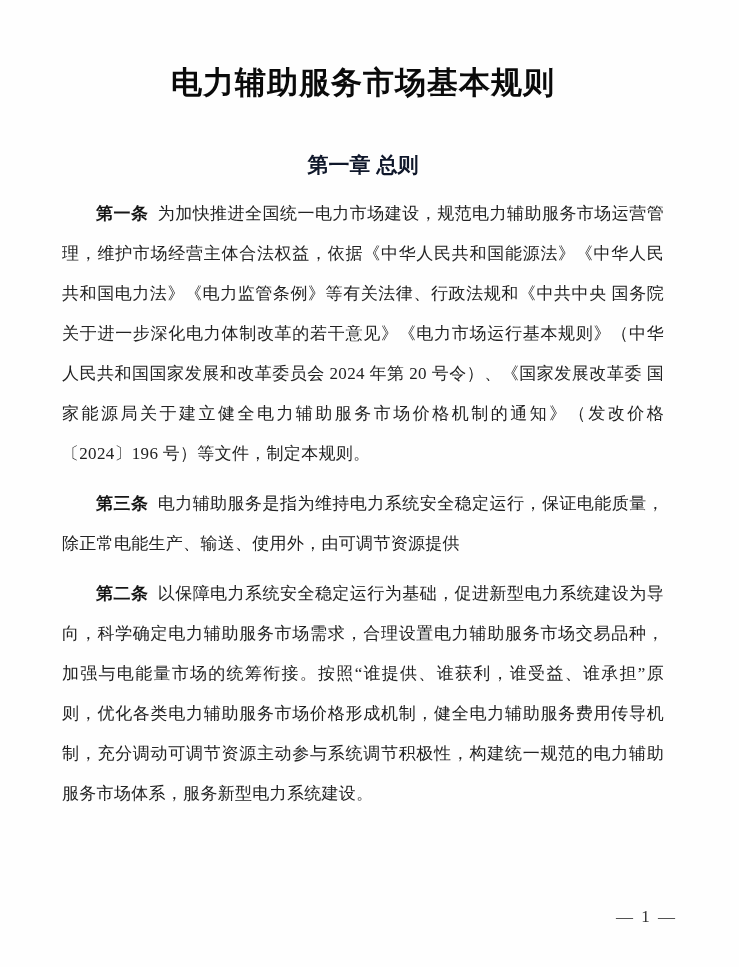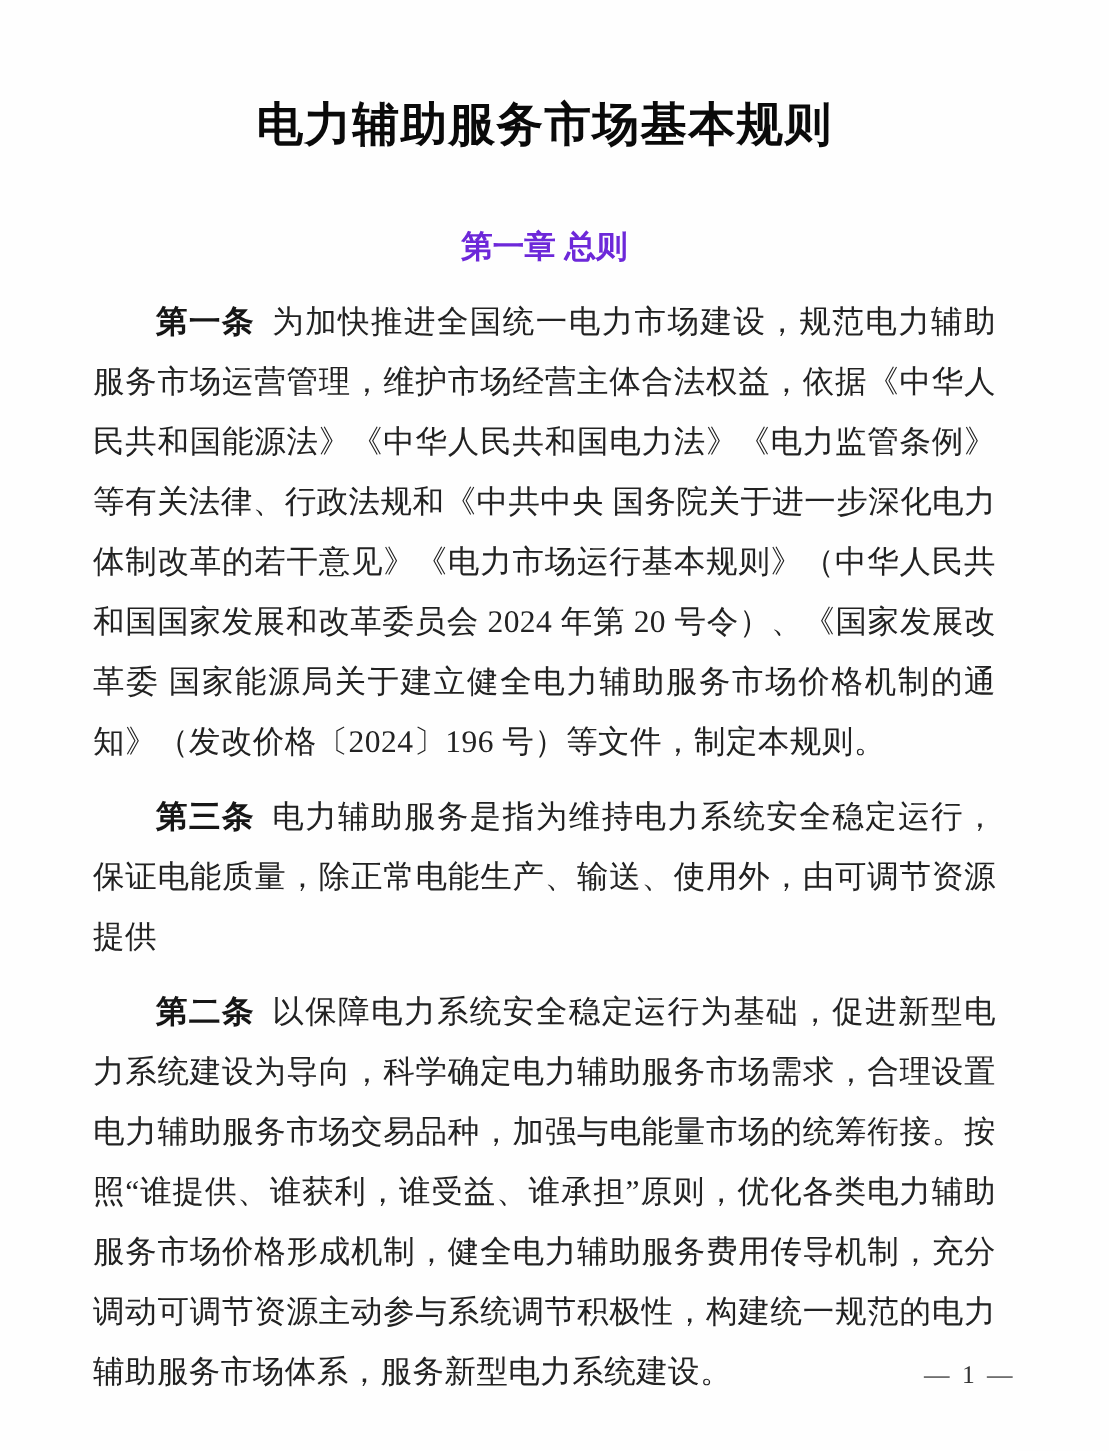--- a/index.html
+++ b/index.html
@@ -28,26 +28,26 @@
     letter-spacing: 1px;
     color: #0a0a0a;
     font-family: "Liberation Serif", "DejaVu Serif", serif;
   }
   .chapter-heading {
     margin: 50px 0 0 0;
     text-align: center;
     font-size: 21px;
     line-height: 26px;
     font-weight: bold;
-    color: #6d28d9;
+    color: #0f172a;
     font-family: "Liberation Sans", "DejaVu Sans", sans-serif;
   }
   .body-para {
     margin: 10px 0 0 0;
-    font-size: 21px;
+    font-size: 17px;
     line-height: 40px;
     text-align: justify;
     text-justify: inter-character;
     text-align-last: left;
     text-indent: 2em;
     letter-spacing: 0.3px;
     color: #222222;
   }
   .body-para.first {
     margin-top: 16px;

